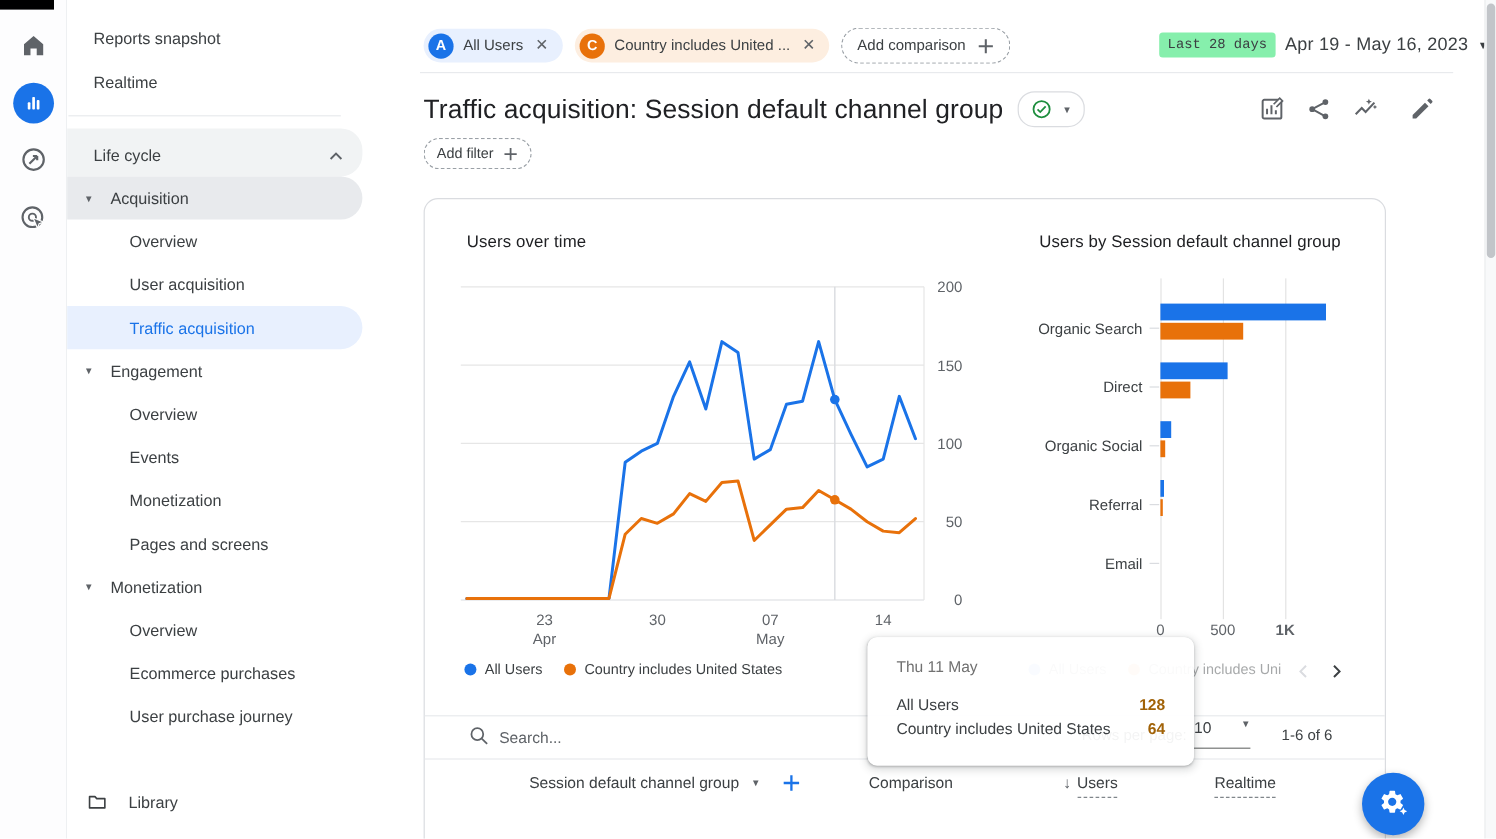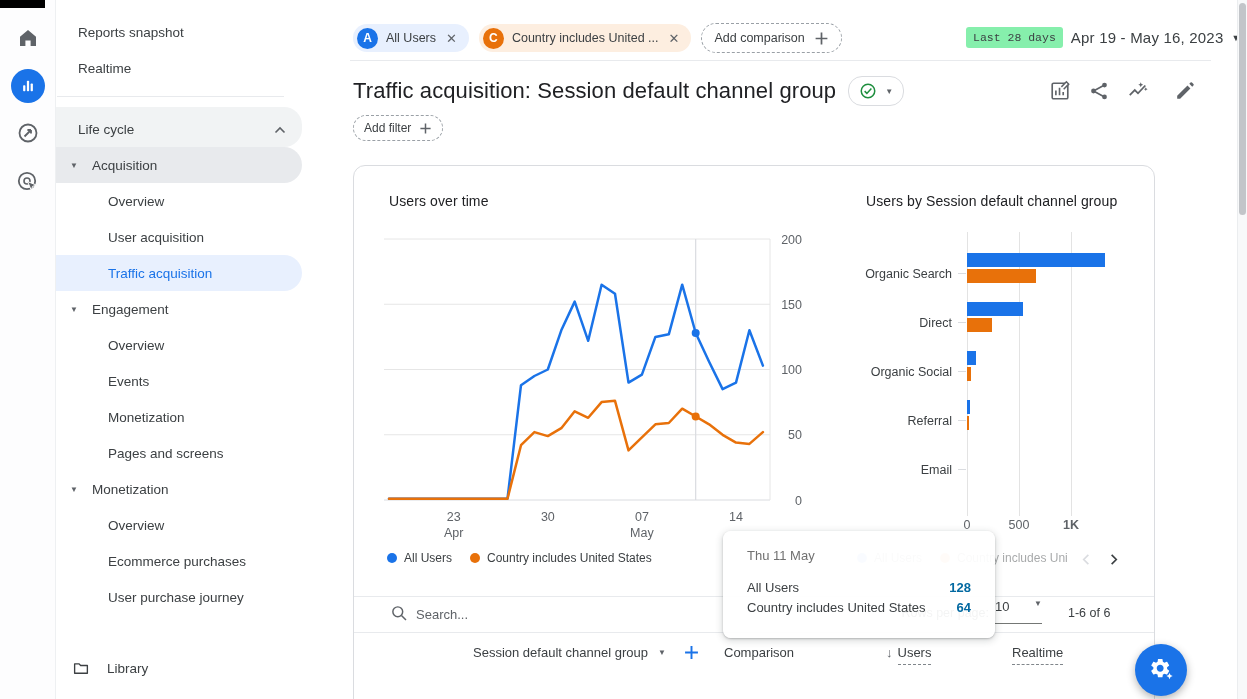--- a/index.html
+++ b/index.html
@@ -82,21 +82,21 @@
   .hdr-metric{display:flex;align-items:flex-start;gap:5px;cursor:pointer;font-weight:500;}
   .sort-arrow{color:#5f6368;font-size:13px;}
   
   .tooltip{position:absolute;left:723px;top:531px;width:272px;height:107px;background:rgba(255,255,255,.94);
            border-radius:8px;box-shadow:0 1px 2px rgba(60,64,67,.3),0 2px 6px 2px rgba(60,64,67,.15);
            z-index:10;box-sizing:border-box;padding:17px 24px 0 24px;}
   .tt-date{font-size:13px;color:#717171;}
   #tooltip-rows{margin-top:15px;}
   .tt-row{display:flex;justify-content:space-between;line-height:20px;}
   .tt-label{font-size:13px;color:#3c4043;}
-  .tt-value{font-size:13px;font-weight:bold;color:#0369a1;}
+  .tt-value{font-size:13px;font-weight:bold;color:#a16207;}
   
   .fab{position:absolute;left:1135px;top:644px;width:52px;height:52px;border-radius:50%;background:#1a73e8;
        display:flex;align-items:center;justify-content:center;z-index:20;cursor:pointer;
        box-shadow:0 3px 8px rgba(0,0,0,.3);}
   
   .scroll-track{position:absolute;left:1237px;top:0;width:10px;height:699px;background:#f8f9fa;border-left:1px solid #ebedef;box-sizing:border-box;}
   .scroll-thumb{position:absolute;left:1239px;top:3px;width:7px;height:212px;background:#c2c5c9;border-radius:4px;cursor:pointer;z-index:5;}
 </style>
 </head>
 <body>
@@ -375,21 +375,21 @@
     </span>
     <input class="search-input" placeholder="Search..." style="">
     <div class="rpp-label">Rows per page:</div>
     <div class="rpp-select">
       <span>10</span>
       <span class="tiny-caret" style="color:#5f6368;font-size:8px;">▼</span>
     </div>
     <div class="pg-range">1-6 of 6</div>
     <div class="search-divider" style="top:466px;"></div>
 
-    <div class="hdr" style="left:87px;display:flex;align-items:center;gap:10px;margin-left:32px;">
+    <div class="hdr" style="left:87px;display:flex;align-items:center;gap:10px;">
       <span>Session default channel group</span>
       <span class="tiny-caret" style="color:#5f6368;font-size:8px;">▼</span>
       <svg width="15" height="15" viewBox="0 0 14 14" style="margin-left:8px;">
           <path d="M7 1v12M1 7h12" stroke="#1a73e8" stroke-width="1.8"></path>
         </svg>
     </div>
     <div class="hdr" style="left:370px;font-weight:500;">Comparison</div>
     <div class="hdr hdr-metric" style="left:532px;">
       <span class="sort-arrow">↓</span>
       <span class="dash">Users</span>

